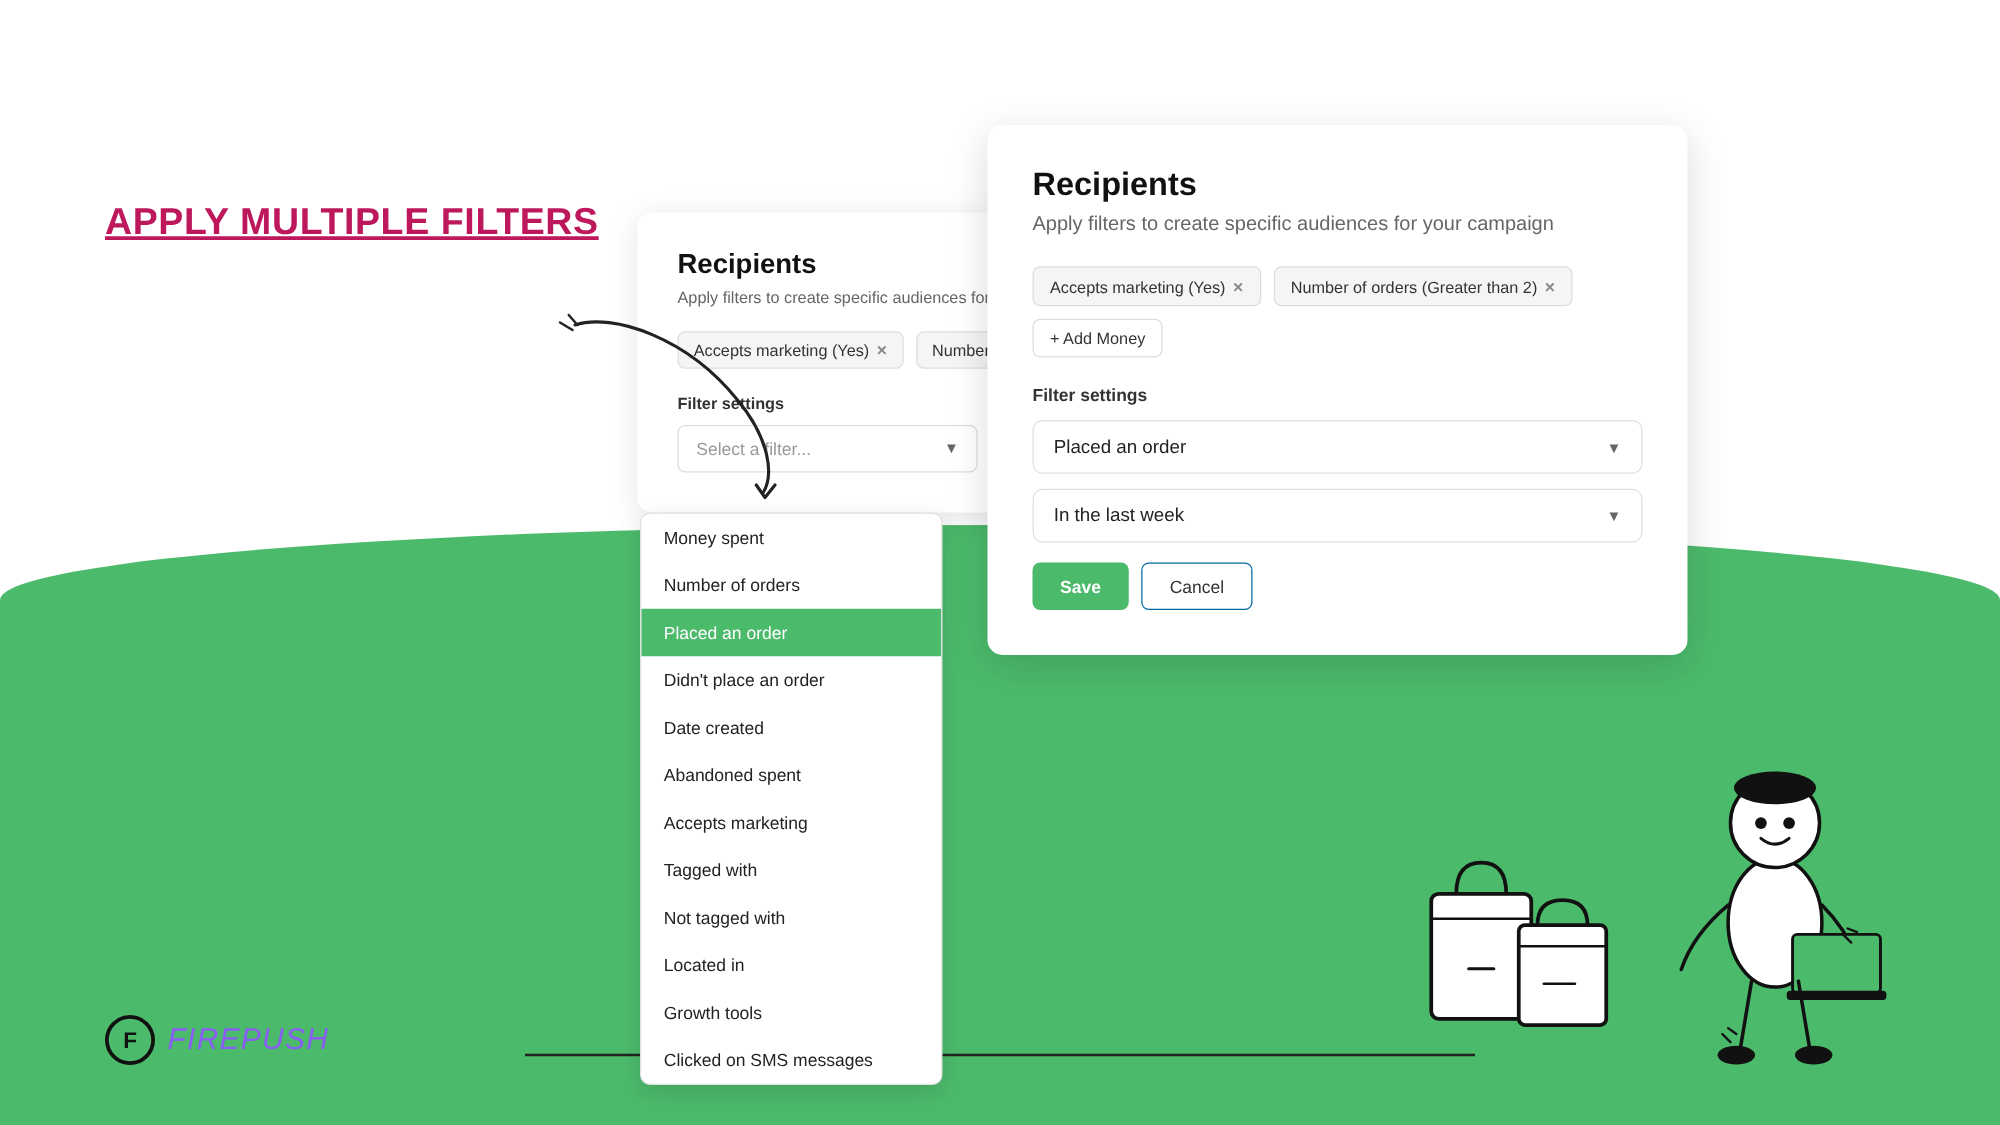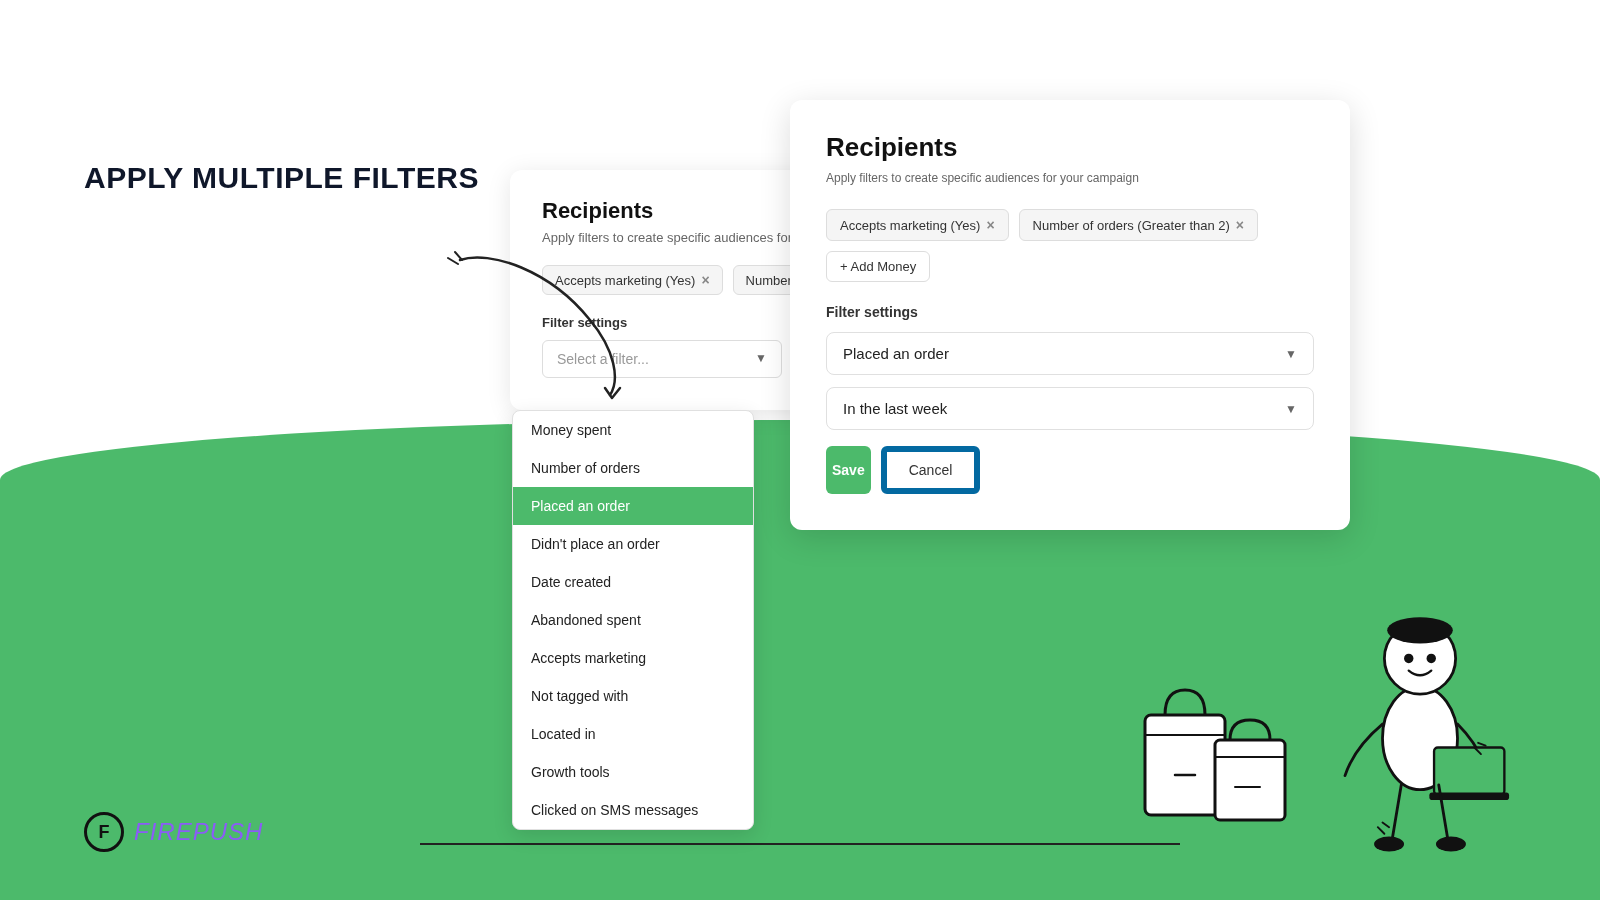--- a/index.html
+++ b/index.html
@@ -27,25 +27,26 @@
     
     .left-content {
       position: absolute;
       left: 84px;
       top: 160px;
       z-index: 10;
     }
     .left-content h1 {
       font-size: 30px;
       font-weight: 900;
-      color: #0f172a;
+      color: #be185d;
       text-transform: uppercase;
       line-height: 1.2;
       letter-spacing: 0.5px;
       margin-bottom: 0;
+      text-decoration: underline;
     }
     .left-content p {
       font-size: 22px;
       color: #222;
       line-height: 1.5;
       font-weight: 400;
     }
 
     
     .logo {
@@ -191,21 +192,21 @@
       padding: 32px 36px 36px;
       z-index: 5;
     }
     .card-front .card-title {
       font-size: 26px;
       font-weight: 700;
       color: #111;
       margin-bottom: 8px;
     }
     .card-front .card-subtitle {
-      font-size: 12px;
+      font-size: 16px;
       color: #666;
       margin-bottom: 24px;
     }
 
     .front-filters-row {
       display: flex;
       gap: 10px;
       margin-bottom: 22px;
       flex-wrap: wrap;
       align-items: center;
@@ -266,29 +267,29 @@
     .action-btns {
       display: flex;
       gap: 10px;
       margin-top: 16px;
     }
     .save-btn {
       background: #4cba6b;
       color: #fff;
       border: none;
       border-radius: 6px;
-      padding: 10px 6px;
+      padding: 10px 22px;
       font-size: 14px;
       font-weight: 600;
       cursor: pointer;
     }
     .cancel-btn {
       background: #fff;
       color: #333;
-      border: 6px solid #0369a1;
+      border: 1px solid #0369a1;
       border-radius: 6px;
       padding: 10px 22px;
       font-size: 14px;
       cursor: pointer;
     }
 
     
     .deco-arrow {
       position: absolute;
       left: 430px;
@@ -366,20 +367,21 @@
   </div>
 
   <div class="dropdown-menu">
     <div class="dropdown-item">Money spent</div>
     <div class="dropdown-item">Number of orders</div>
     <div class="dropdown-item selected">Placed an order</div>
     <div class="dropdown-item">Didn't place an order</div>
     <div class="dropdown-item">Date created</div>
     <div class="dropdown-item">Abandoned spent</div>
     <div class="dropdown-item">Accepts marketing</div>
+    <div class="dropdown-item">Tagged with</div>
     <div class="dropdown-item">Not tagged with</div>
     <div class="dropdown-item">Located in</div>
     <div class="dropdown-item">Growth tools</div>
     <div class="dropdown-item">Clicked on SMS messages</div>
   </div>
 
   <div class="card-front">
     <div class="card-title">Recipients</div>
     <div class="card-subtitle">Apply filters to create specific audiences for your campaign</div>
     <div class="front-filters-row">

